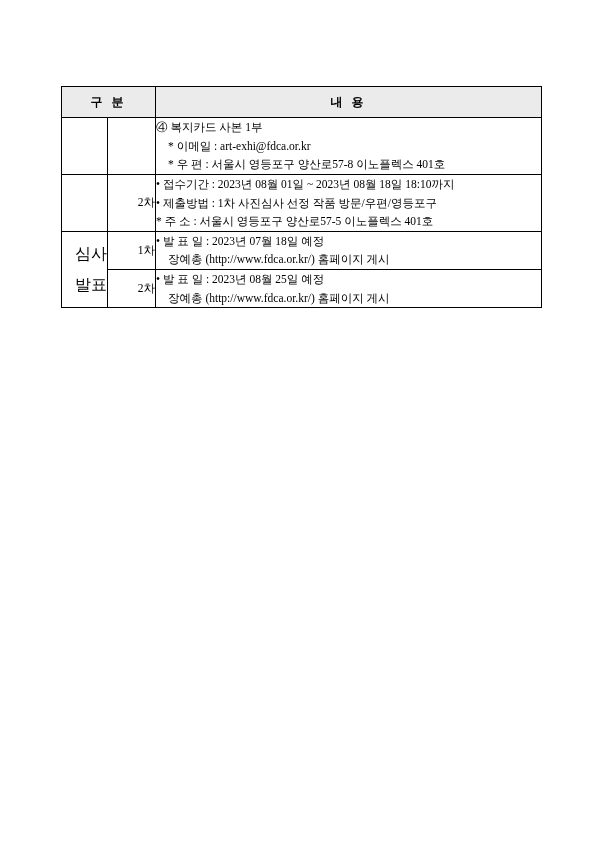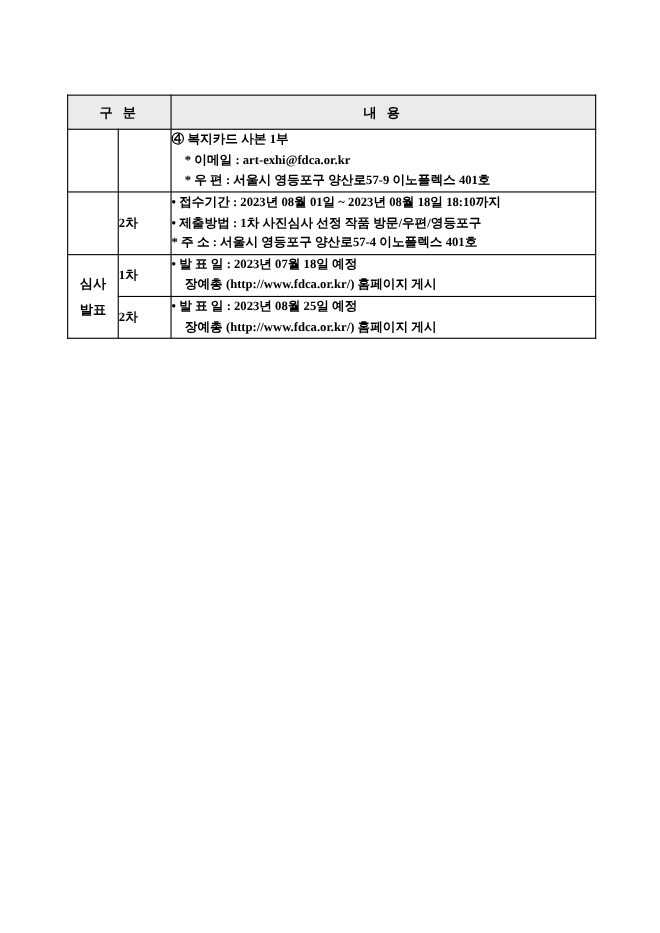--- a/index.html
+++ b/index.html
@@ -26,46 +26,46 @@
     left: 61px;
     top: 86px;
     width: 480px;
     border-collapse: collapse;
     table-layout: fixed;
   }
   .doc-table td, .doc-table th {
     border: 1px solid #000000;
     padding: 0;
     vertical-align: middle;
-    font-weight: bold;
+    font-weight: normal;
   }
   .hdr-row td {
     background: #ebebeb;
     height: 30px;
     text-align: center;
     font-size: 12px;
     letter-spacing: 3px;
     font-weight: bold;
   }
   .col-a { width: 46px; }
   .col-b { width: 48px; }
   .col-c { width: 386px; }
 
   .cellpad {
     padding: 8px 10px 9px 12px;
     font-size: 11.5px;
     line-height: 1.62;
   }
   .center-cell {
-    text-align: left;
+    text-align: right;
     font-size: 11.5px;
   }
   .vert-label {
-    text-align: center;
-    font-size: 12px;
+    text-align: right;
+    font-size: 16px;
     line-height: 1.9;
   }
   .line {
     white-space: nowrap;
   }
   .line.indent {
     padding-left: 12px;
   }
 </style>
 </head>
@@ -84,31 +84,31 @@
         <td colspan="2">구 분</td>
         <td>내 용</td>
       </tr>
 
       <tr>
         <td></td>
         <td class="center-cell"></td>
         <td class="cellpad">
           <div class="line">④ 복지카드 사본 1부</div>
           <div class="line indent">* 이메일 : art-exhi@fdca.or.kr</div>
-          <div class="line indent">* 우  편 : 서울시 영등포구 양산로57-9 이노플렉스 401호</div>
+          <div class="line indent">* 우  편 : 서울시 영등포구 양산로57-8 이노플렉스 401호</div>
         </td>
       </tr>
 
       <tr>
         <td></td>
         <td class="center-cell">2차</td>
         <td class="cellpad">
           <div class="line">• 접수기간 : 2023년 08월 01일 ~ 2023년 08월 18일 18:10까지</div>
           <div class="line">• 제출방법 : 1차 사진심사 선정 작품 방문/우편/영등포구</div>
-          <div class="line">* 주 소 : 서울시 영등포구 양산로57-4 이노플렉스 401호</div>
+          <div class="line">* 주 소 : 서울시 영등포구 양산로57-5 이노플렉스 401호</div>
         </td>
       </tr>
 
       <tr>
         <td rowspan="2" class="vert-label">
           <div>심사</div>
           <div>발표</div>
         </td>
         <td class="center-cell">1차</td>
         <td class="cellpad">

